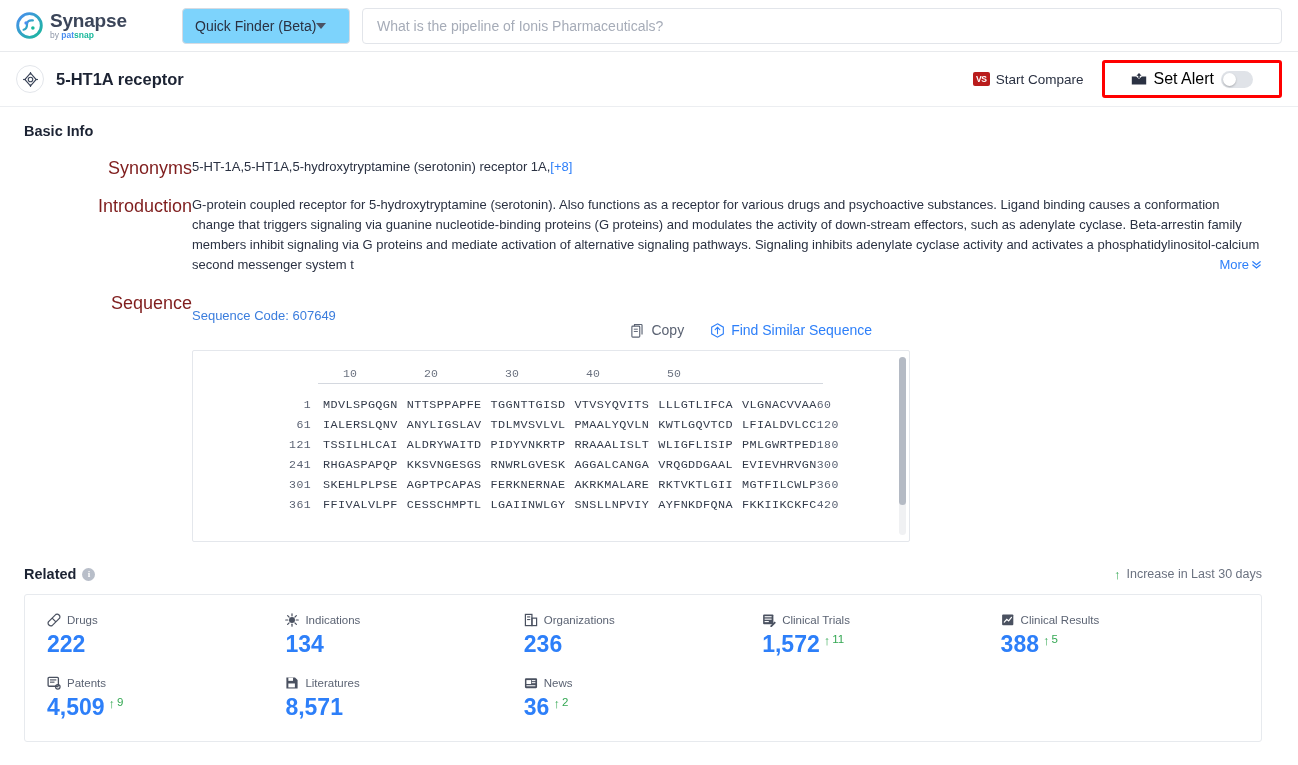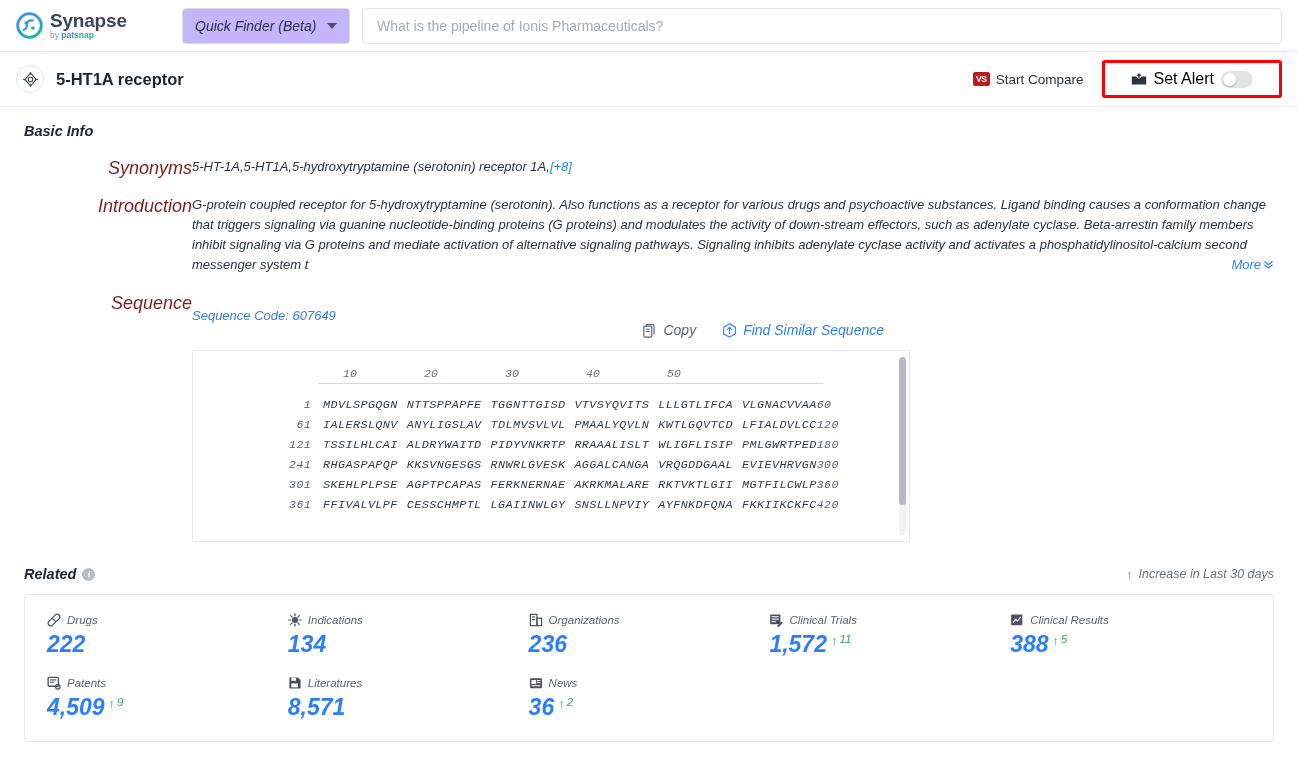--- a/index.html
+++ b/index.html
@@ -29,24 +29,24 @@
     font-family: "Liberation Sans", sans-serif; display:block;
   }
   .logo-sub { font-size: 8.5px; color:#8e97a8; display:block; margin-top:1px; }
   .logo-sub b { color:#19b89b; font-weight:700; }
   .logo-sub b i { color:#4a8ef0; font-style:normal; }
 
   .finder {
     margin-left: 26px;
     width: 168px; height: 36px;
     border: 1px solid #d7dbe2; border-radius: 4px;
-    display: flex; align-items: center; justify-content: space-between;
+    display: flex; align-items: center; 
     padding: 0 12px;
     font-size: 14px; color:#2a3142;
-    background:#c4b5fd; cursor:pointer;font-style:italic;
+    background:#7dd3fc; cursor:pointer;
   }
   .caret { width:0;height:0;border-left:5px solid transparent;border-right:5px solid transparent;border-top:6px solid #4a5264; }
 
   .searchbar {
     margin-left: 12px;
     flex: 1; height: 36px;
     border: 1px solid #e2e5ea; border-radius: 4px;
     display:flex; align-items:center;
     padding: 0 12px;
     background:#fff;
@@ -95,21 +95,21 @@
     width: 32px; height:17px; border-radius:9px;
     background:#e0e3e8; position:relative; flex:none;
   }
   .toggle::after {
     content:""; position:absolute; top:2px; left:2px;
     width:13px;height:13px;border-radius:50%;background:#fff;
     box-shadow:0 1px 2px rgba(0,0,0,.25);
   }
 
   
-  .content { padding: 16px 24px 0 24px; font-style: italic; }
+  .content { padding: 16px 36px 0 24px; }
   .section-title { font-size:14.5px; font-weight:700; color:#1c2333; margin-bottom:18px; }
 
   .row { display:flex; margin-bottom:16px; }
   .row-label { width: 168px; flex:none; font-size:18px; color:#7f1d1d; padding-top:1px;text-align:right; }
   .row-value { flex:1; font-size:13px; color:#2a3142; line-height:1.55; }
   .lnk-blue { color:#2d7ff9; }
 
   .intro { position:relative; }
   .intro p { margin:0; }
   .more {

